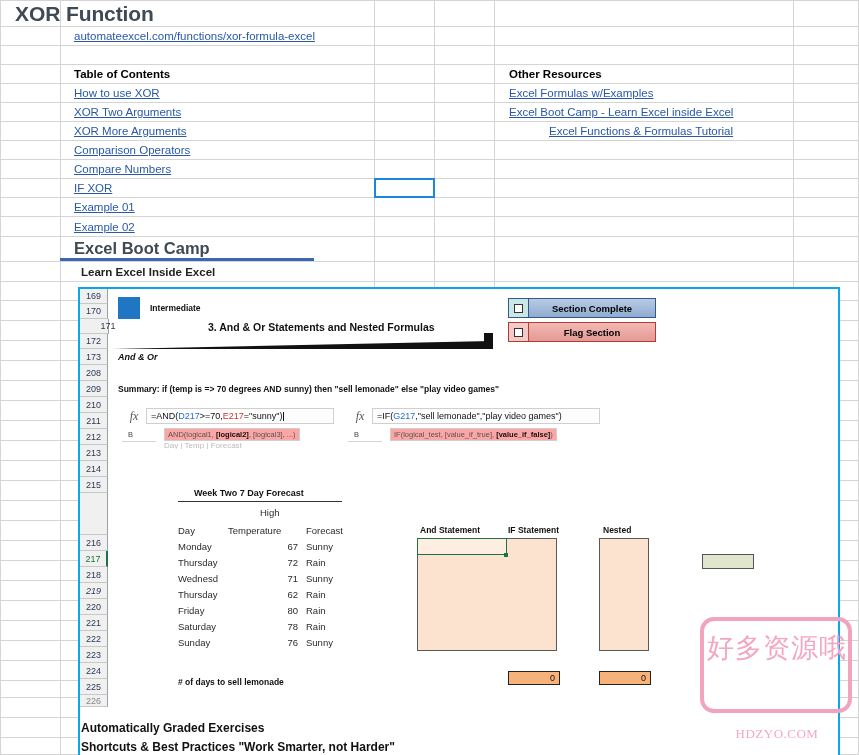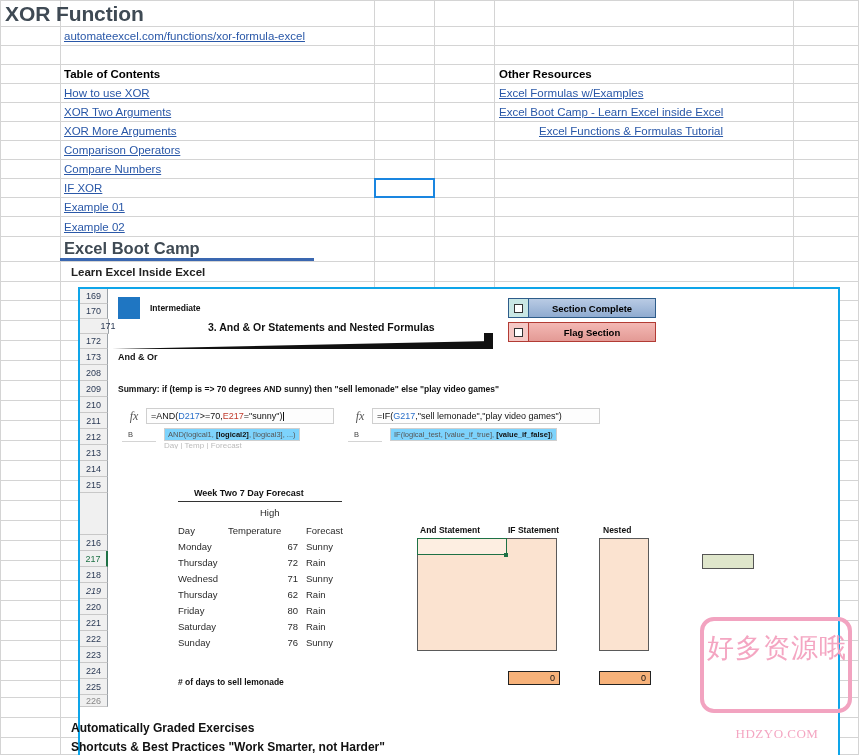--- a/index.html
+++ b/index.html
@@ -31,21 +31,21 @@
     left: 0; right: 0;
     height: 1px;
     background: #d4d4d4;
   }
 
   
   .cell {
     position: absolute;
     display: flex;
     align-items: center;
-    padding-left: 3px;
+    padding-left: 13px;
     font-size: 11.5px;
     color: #222222;
     white-space: nowrap;
     overflow: visible;
   }
 
   .title-cell {
     font-size: 21px;
     font-weight: bold;
     color: #3f4a54;
@@ -216,21 +216,21 @@
   .ref-blue { color: #2a6fc9; }
   .ref-red  { color: #c0392b; }
   .caret {
     display: inline-block;
     width: 1px; height: 9px;
     background: #111;
     vertical-align: middle;
   }
   .tooltip {
     position: absolute;
-    background: #7dd3fc;
+    background: #fca5a5;
     border: 1px solid #cfcfcf;
     font-size: 7.5px;
     color: #555;
     padding: 1px 3px;
     white-space: nowrap;
   }
   .tooltip b { color: #111; }
   .bcol {
     position: absolute;
     font-size: 7.5px;
@@ -483,21 +483,21 @@
         </span>
         <span class="lbl sc-lbl">Section Complete</span>
       </div>
       <div class="secbtn" style="left:428px; top:33px; width:148px;">
         <span class="chk fs-chk">
           <span class="chkbox"></span>
         </span>
         <span class="lbl fs-lbl">Flag Section</span>
       </div>
 
-      <div class="ecell" style="left:38px; top:63px; font-weight:bold;">And &amp; Or</div>
+      <div class="ecell" style="left:38px; top:63px; font-weight:bold;font-style:italic;">And &amp; Or</div>
 
       <div class="ecell" style="left:38px; top:95px; font-weight:bold; font-size:8.5px;">Summary: if (temp is =&gt; 70 degrees AND sunny) then "sell lemonade" else "play video games"</div>
 
       <div class="fxbox" style="left:42px; top:118px; width:220px;">
         <span class="fx-icon">fx</span>
         <span class="fx-field" style="width:188px;">
           <span>=AND(</span>
             <span class="ref-blue">D217</span>
             <span>&gt;=70,</span>
             <span class="ref-red">E217</span>

